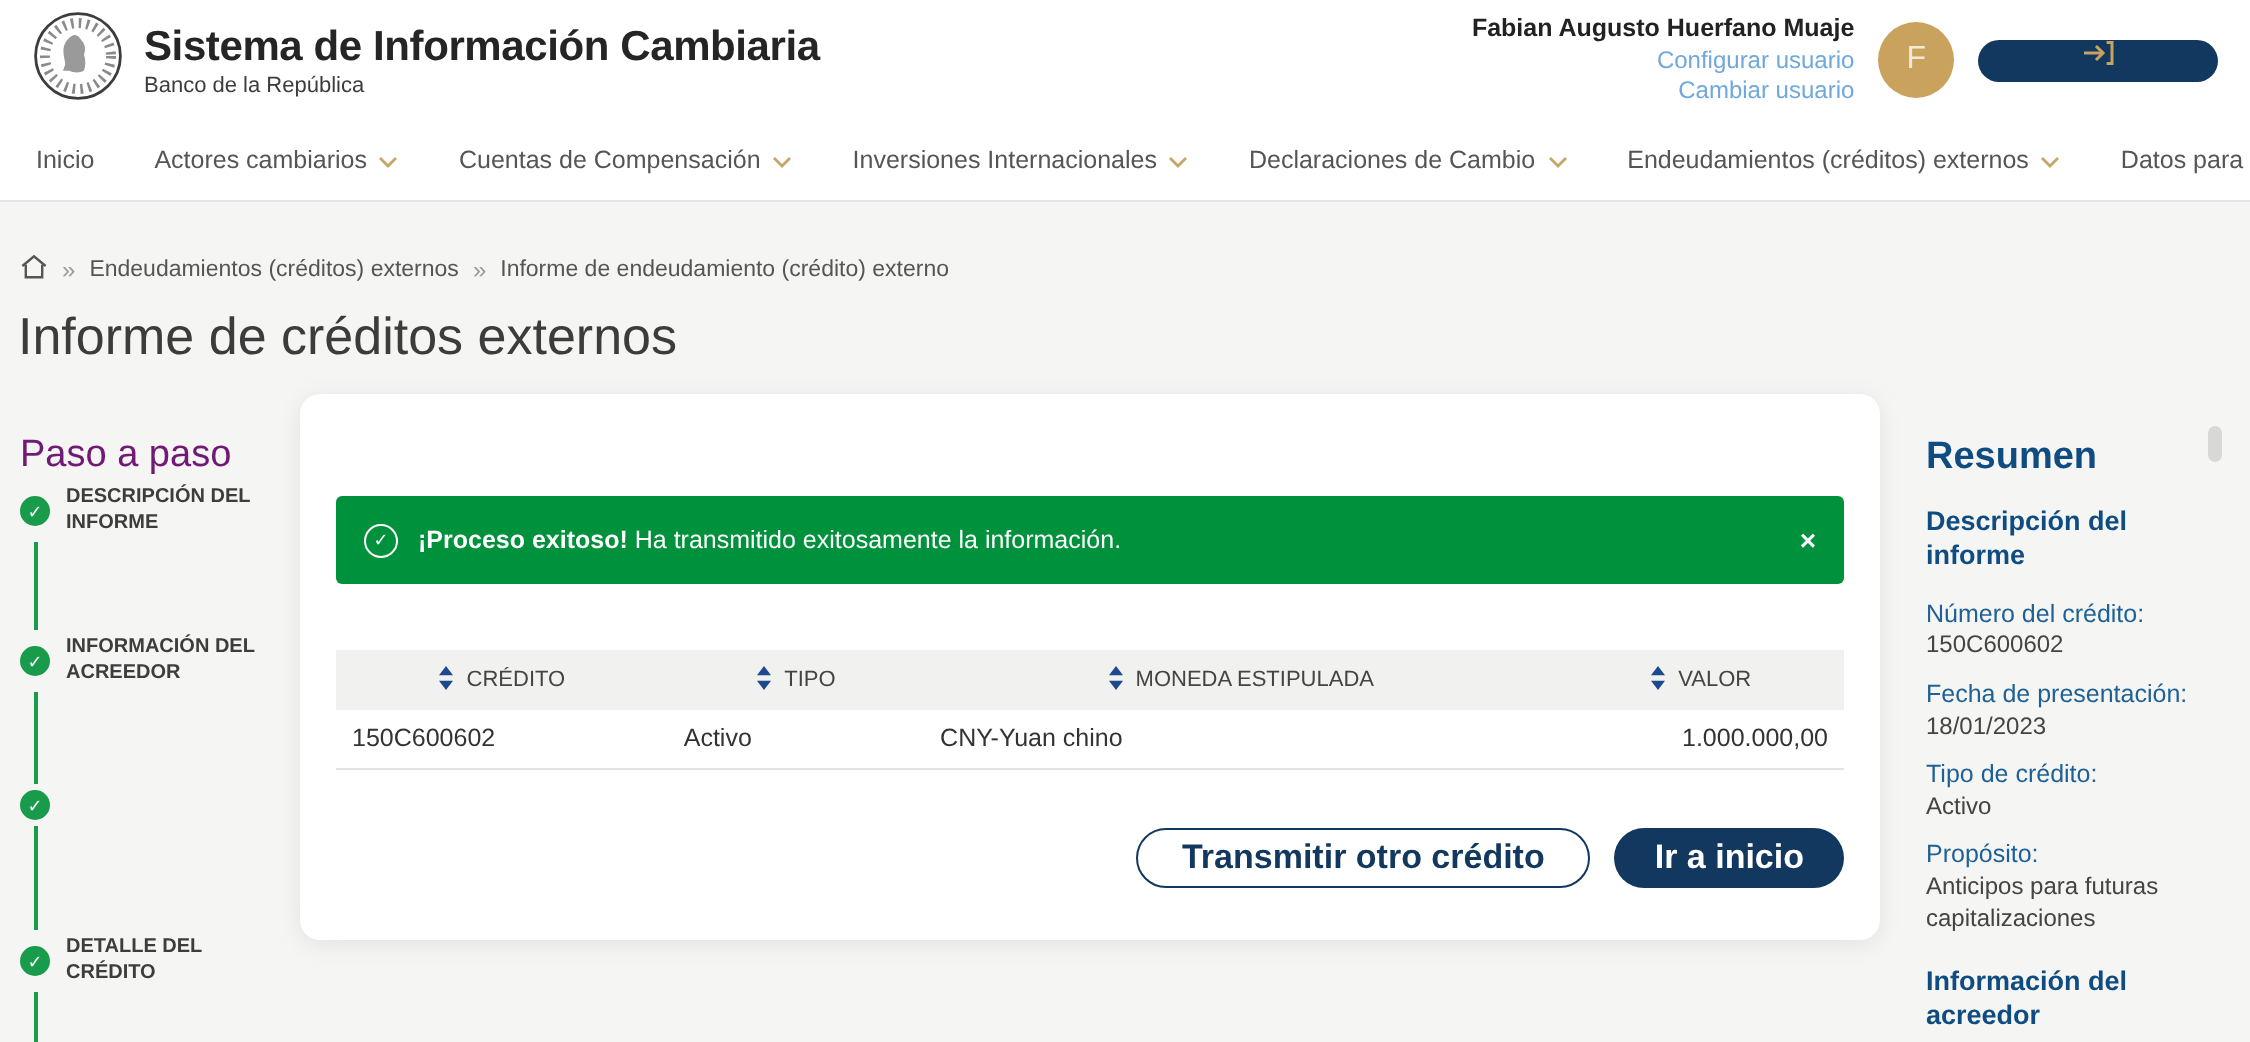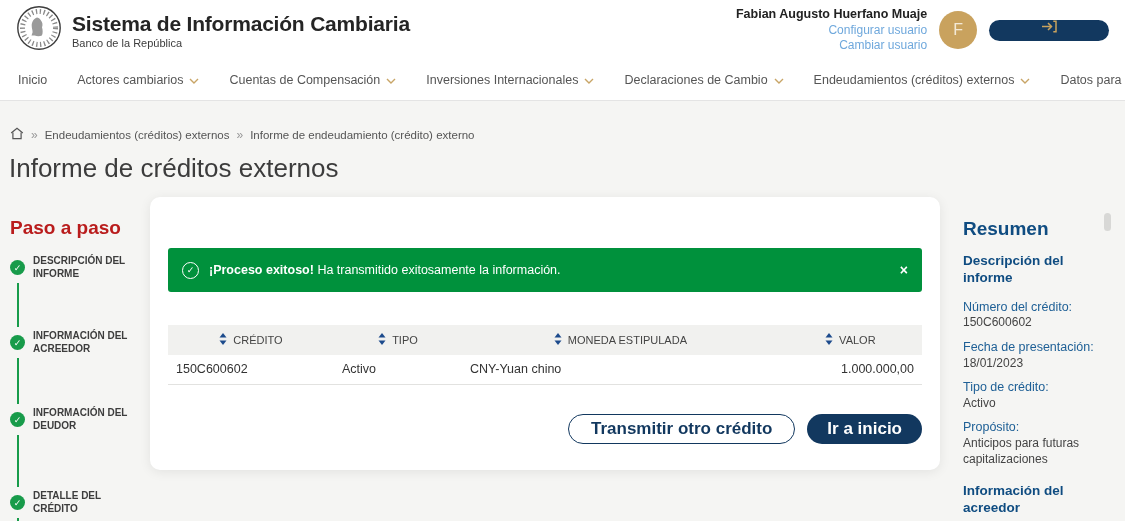--- a/index.html
+++ b/index.html
@@ -50,21 +50,21 @@
     position: absolute; left: 10px; top: 26px;
     display: flex; align-items: center; gap: 7px; font-size: 11.5px; color: #555;
   }
   .crumb { cursor: pointer; }
   .crumb-sep { color: #999; font-size: 12px; }
 
   .page-title { position: absolute; left: 9px; top: 52px; font-size: 26px; color: #3c3c3c; font-weight: 400; }
 
   
   .steps-panel { position: absolute; left: 10px; top: 116px; width: 138px; }
-  .steps-title { font-size: 19px; font-weight: bold; color: #b91c1c; margin-bottom: 16px; }
+  .steps-title { font-size: 19px; font-weight: normal; color: #701a75; margin-bottom: 4px; }
   .step { display: flex; align-items: center; gap: 8px; }
   .step-check {
     flex: 0 0 15px; width: 15px; height: 15px; border-radius: 50%;
     background: #189b4a; color: #fff; font-size: 9px;
     display: flex; align-items: center; justify-content: center;
   }
   .step-label { font-size: 10px; font-weight: bold; color: #3d3d3d; line-height: 1.25; }
   .step-line { width: 2px; background: #189b4a; margin: 3px 0 3px 6.5px; }
 
   
@@ -219,21 +219,20 @@
     <div class="step-line" style="height:44px"></div>
 
     <div class="step">
       <span class="step-check">✓</span>
       <span class="step-label">INFORMACIÓN DEL ACREEDOR</span>
     </div>
     <div class="step-line" style="height:46px"></div>
 
     <div class="step">
       <span class="step-check">✓</span>
-      <span class="step-label">INFORMACIÓN DEL DEUDOR</span>
     </div>
     <div class="step-line" style="height:52px"></div>
 
     <div class="step">
       <span class="step-check">✓</span>
       <span class="step-label">DETALLE DEL CRÉDITO</span>
     </div>
     <div class="step-line" style="height:60px"></div>
   </div>
 

